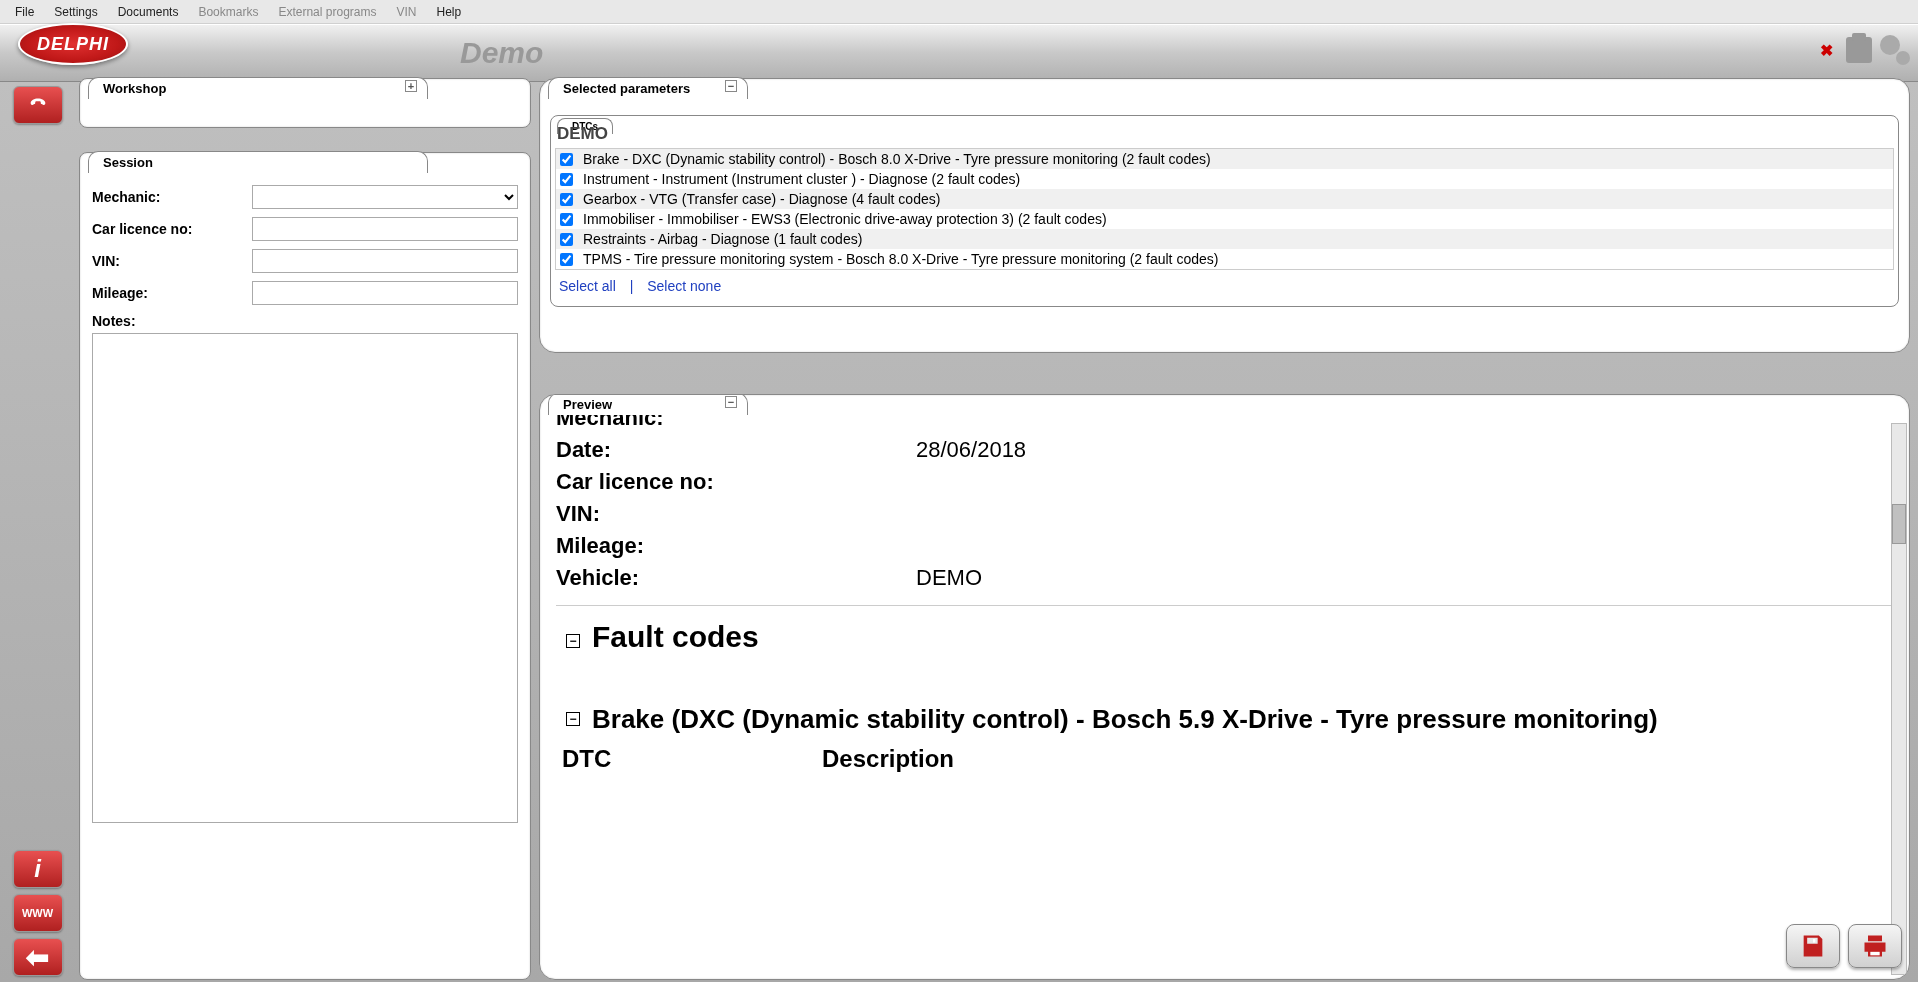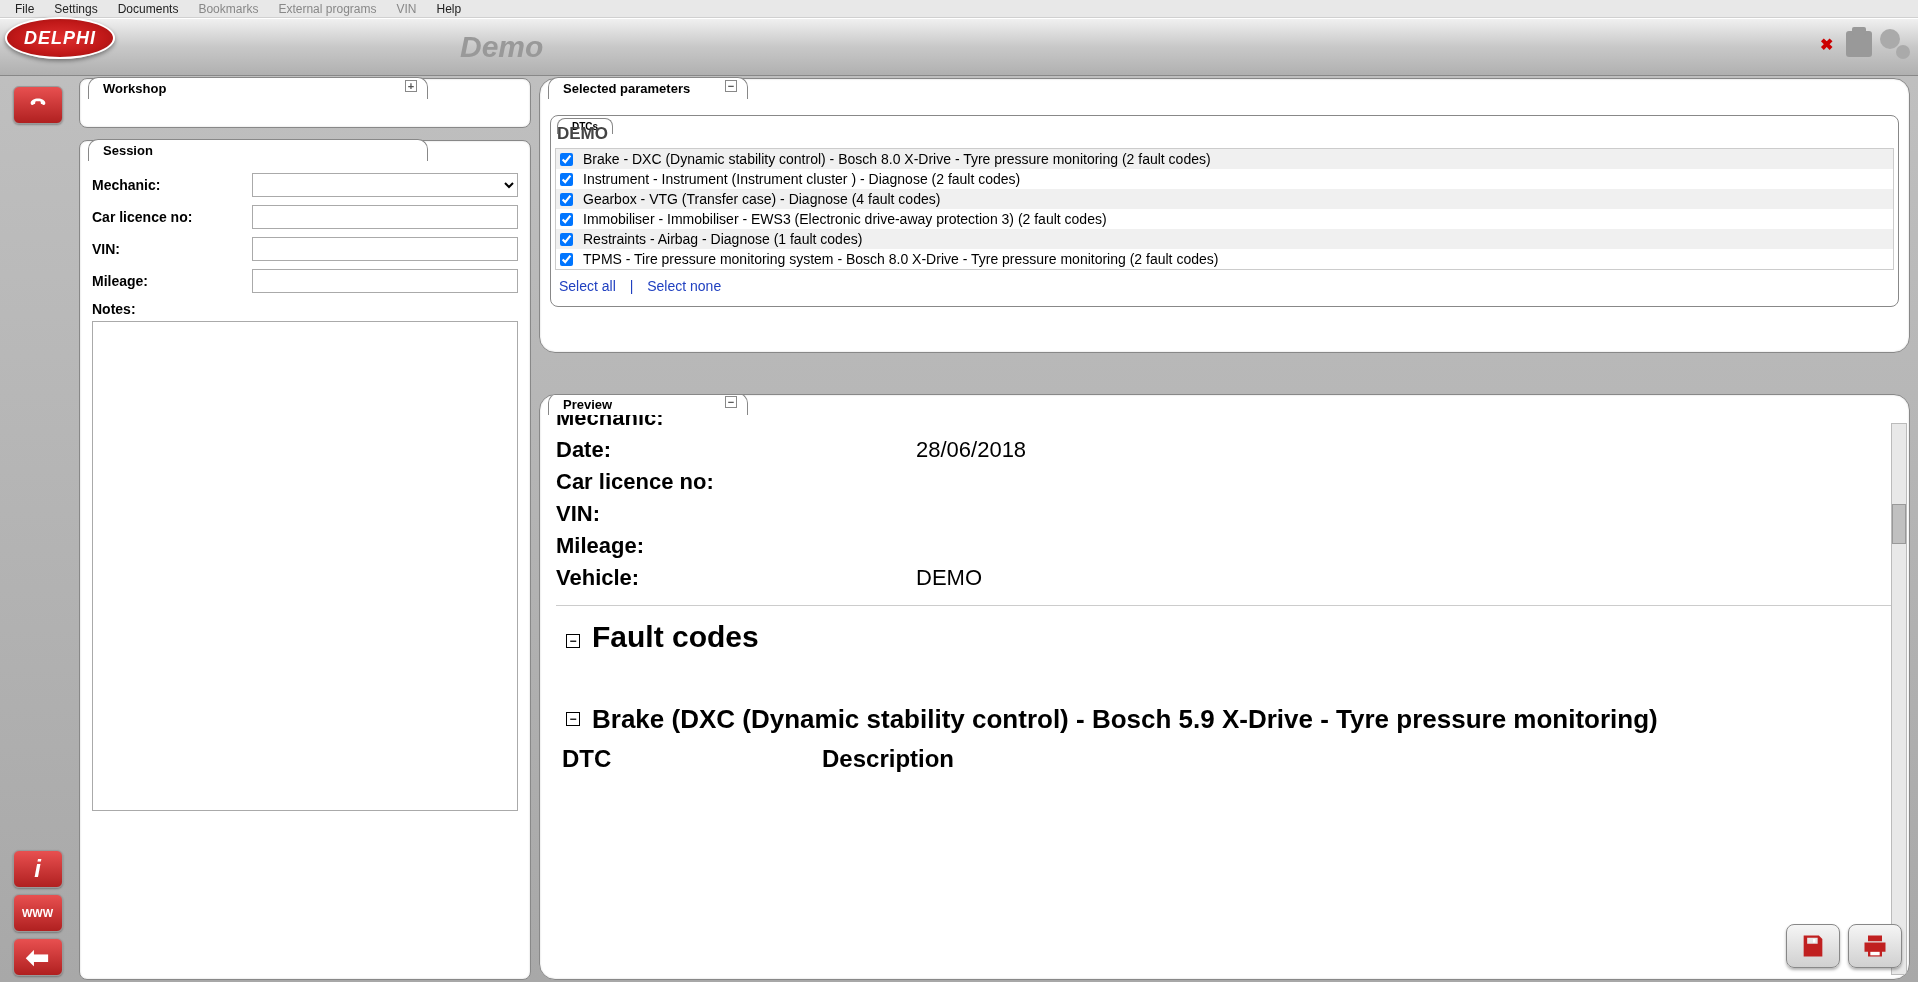--- a/index.html
+++ b/index.html
@@ -1,39 +1,39 @@
 <!DOCTYPE html>
 <html><head>
 <meta charset="utf-8">
 <style>
 * { box-sizing: border-box; margin: 0; padding: 0; font-family: Arial, sans-serif; }
 body { width: 1918px; height: 982px; background: linear-gradient(to bottom, #d8d8d8 0%, #c0c0c0 4%, #a8a8a8 100%); overflow: hidden; }
-.menubar { height: 18px; background: #e8e8e8; display: flex; align-items: center; padding: 0 5px; font-size: 12px; border-bottom: 1px solid #d0d0d0; }
+.menubar { height: 24px; background: #e8e8e8; display: flex; align-items: center; padding: 0 5px; font-size: 12px; border-bottom: 1px solid #d0d0d0; }
 .menubar-item { padding: 2px 10px; cursor: pointer; color: #222; }
 .menubar-item.grayed { color: #888; }
 .header-band { height: 58px; background: linear-gradient(to bottom, #f0f0f0 0%, #c8c8c8 50%, #b0b0b0 100%); border-top: 1px solid #fff; border-bottom: 1px solid #888; position: relative; display: flex; align-items: center; }
-.logo { position: absolute; left: 5px; top: -2px; width: 110px; height: 50px; }
+.logo { position: absolute; left: 18px; top: -2px; width: 110px; height: 50px; }
 .logo-shape { width: 110px; height: 42px; background: radial-gradient(ellipse at center, #e03030 0%, #c01818 60%, #901010 100%); border-radius: 50%; display: flex; align-items: center; justify-content: center; color: #fff; font-weight: bold; font-size: 18px; font-style: italic; letter-spacing: 1px; border: 2px solid #fff; box-shadow: 0 2px 4px rgba(0,0,0,0.4); }
 .title-demo { margin-left: 460px; font-size: 30px; font-style: italic; color: #999; font-weight: bold; }
 .header-right { position: absolute; right: 8px; top: 10px; display: flex; align-items: center; gap: 8px; }
 .x-icon { width: 18px; height: 18px; color: #c00; font-size: 16px; font-weight: bold; cursor: pointer; }
 .clipboard-icon { width: 26px; height: 26px; background: #999; border-radius: 3px; position: relative; }
 .clipboard-icon::before { content:''; position:absolute; top:-4px; left:6px; width:14px; height:8px; background:#999; border-radius:2px; }
 .gear-cluster { width: 30px; height: 30px; position: relative; }
 .gear-cluster::before, .gear-cluster::after { content:''; position:absolute; border-radius:50%; background:#aaa; }
 .gear-cluster::before { width:20px; height:20px; top:0; left:0; }
 .gear-cluster::after { width:14px; height:14px; bottom:0; right:0; }
 
 .main-area { position: absolute; top:76px; left:0; right:0; bottom:0; display:flex; }
 .left-rail { width: 75px; display:flex; flex-direction:column; align-items:center; padding-top:10px; }
 .rail-btn { width: 50px; height: 38px; background: linear-gradient(to bottom,#f5f5f5 0%, #d8d8d8 100%); border:1px solid #999; border-radius:6px; margin-bottom:6px; display:flex; align-items:center; justify-content:center; cursor:pointer; box-shadow: 0 1px 2px rgba(0,0,0,0.3); }
 .rail-btn.red { background: linear-gradient(to bottom,#e85050 0%, #b02020 100%); color:#fff; font-weight:bold; }
 .rail-spacer { flex:1; }
 
-.left-col { width: 460px; display:flex; flex-direction:column; gap:12px; padding:2px 4px; }
+.left-col { width: 460px; display:flex; flex-direction:column; gap:24px; padding:2px 4px; }
 .panel { background:#fff; border:1px solid #888; border-radius:8px; box-shadow: inset 0 0 2px rgba(0,0,0,0.2); position:relative; }
 .panel-tab { position:absolute; top:-2px; left:8px; background:#fff; border:1px solid #888; border-bottom:none; border-radius:10px 10px 0 0; padding:2px 14px; font-size:13px; font-weight:bold; height:22px; display:flex; align-items:center; z-index:2; min-width:200px; }
 .panel-tab-wide { min-width: 340px; }
 .panel-collapse { position:absolute; right:10px; top:2px; font-size:11px; color:#555; cursor:pointer; width:12px; height:12px; border:1px solid #888; display:flex; align-items:center; justify-content:center; line-height:1; }
 .panel-body { margin-top:24px; padding:8px 12px; }
 
 .workshop-panel { height: 50px; }
 .session-panel { flex:1; min-height:640px; }
 .form-row { display:flex; align-items:center; margin-bottom:8px; }
 .form-label { width:160px; font-size:14px; font-weight:bold; }

